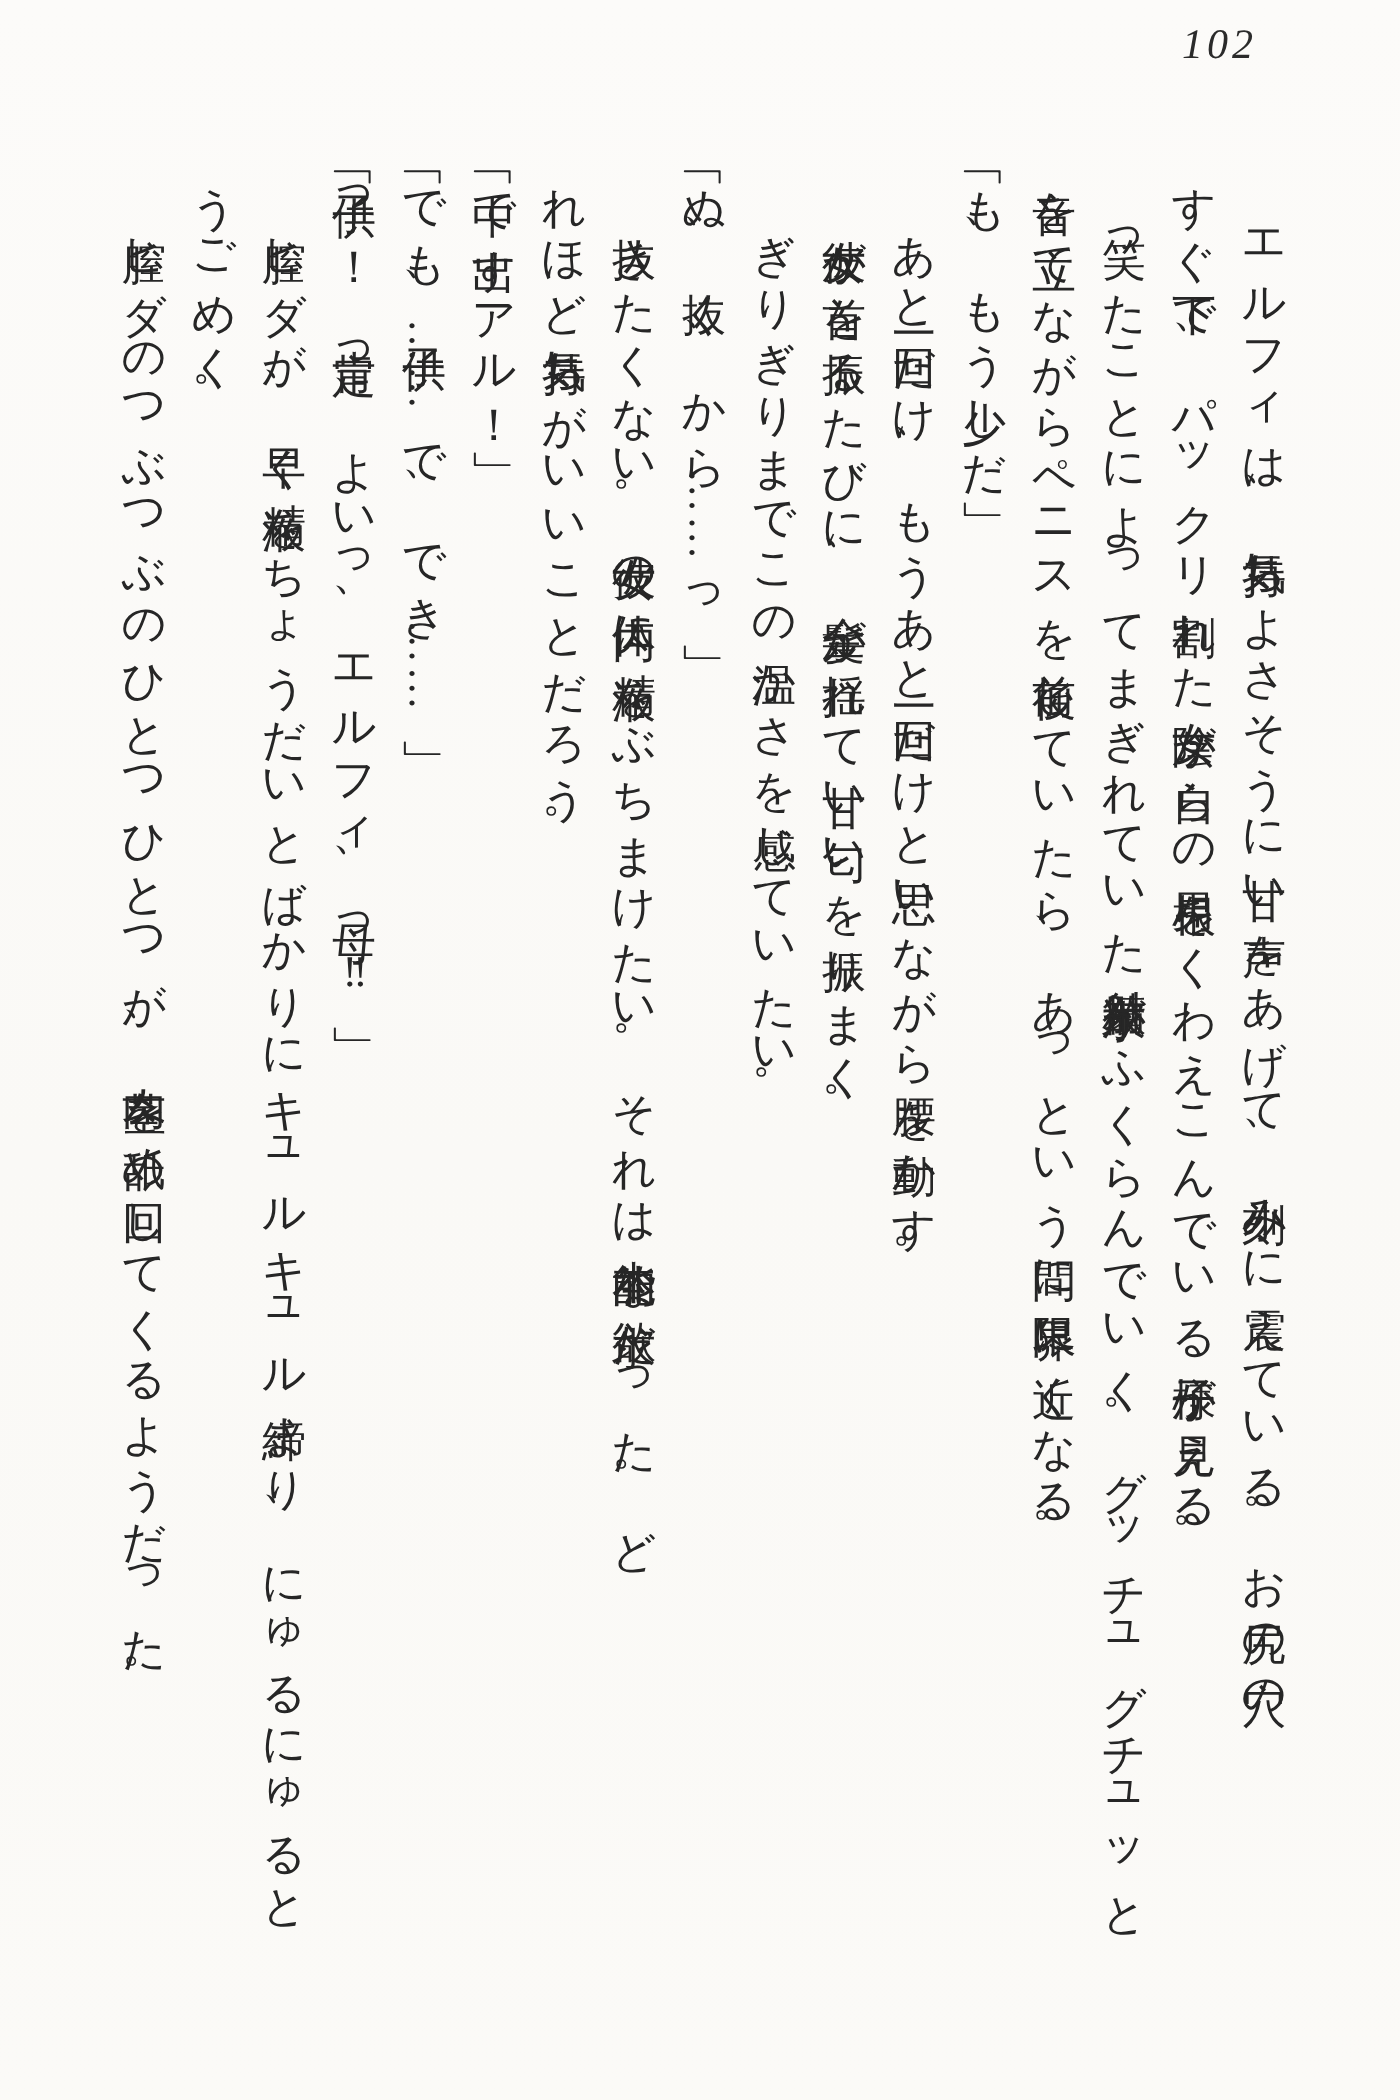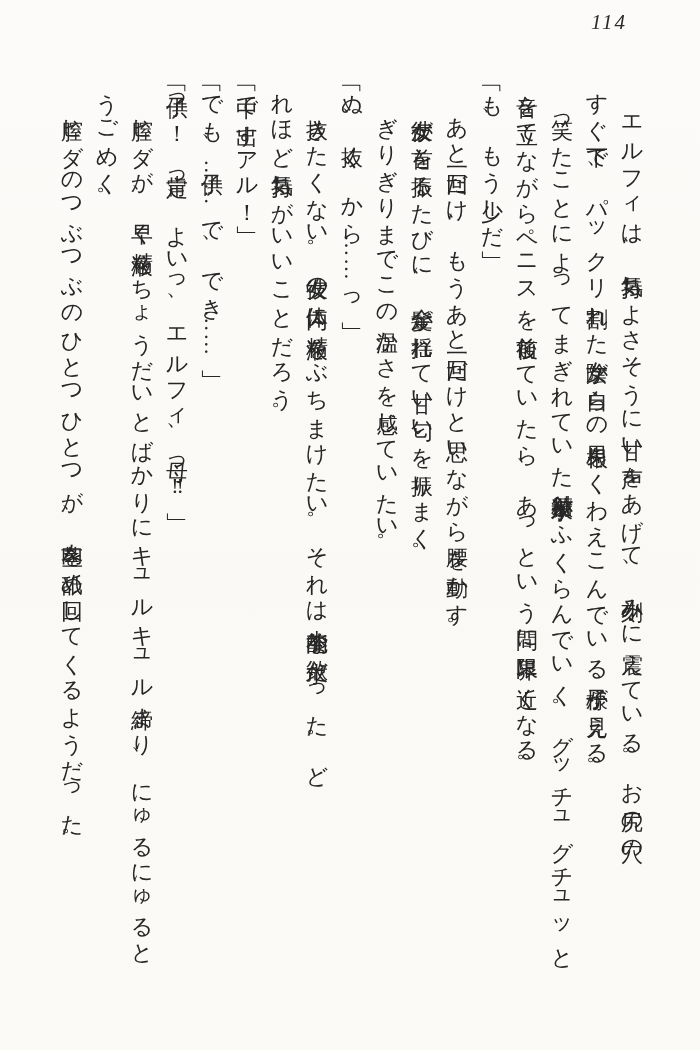--- a/index.html
+++ b/index.html
@@ -47,21 +47,21 @@
     height: 100%;
   }
   .column.indent {
     padding-top: 23.5px;
   }
 </style>
 </head>
 <body>
 
 <div class="page">
-  <div class="page-number">114</div>
+  <div class="page-number">102</div>
   <div class="text-body" id="text-body">
       <div class="column indent">エルフィは、気持ちよさそうに甘い声をあげて、小刻みに震えている。お尻の穴の</div>
       <div class="column">すぐ下で、パックリ割れた女陰が自らの男根をくわえこんでいる様子が見える。</div>
       <div class="column indent">笑ったことによってまぎれていた射精欲求がふくらんでいく。グッチュグチュッと</div>
       <div class="column">音を立てながらペニスを前後していたら、あっという間に限界に近くなる。</div>
       <div class="column">「も、もう少しだ」</div>
       <div class="column indent">あと一回だけ、もうあと一回だけと思いながら腰を動かす。</div>
       <div class="column indent">彼女が首を振るたびに、金髪が揺れて甘い匂いを振りまく。</div>
       <div class="column indent">ぎりぎりまでこの温かさを感じていたい。</div>
       <div class="column">「ぬ、抜く、から……っ」</div>

